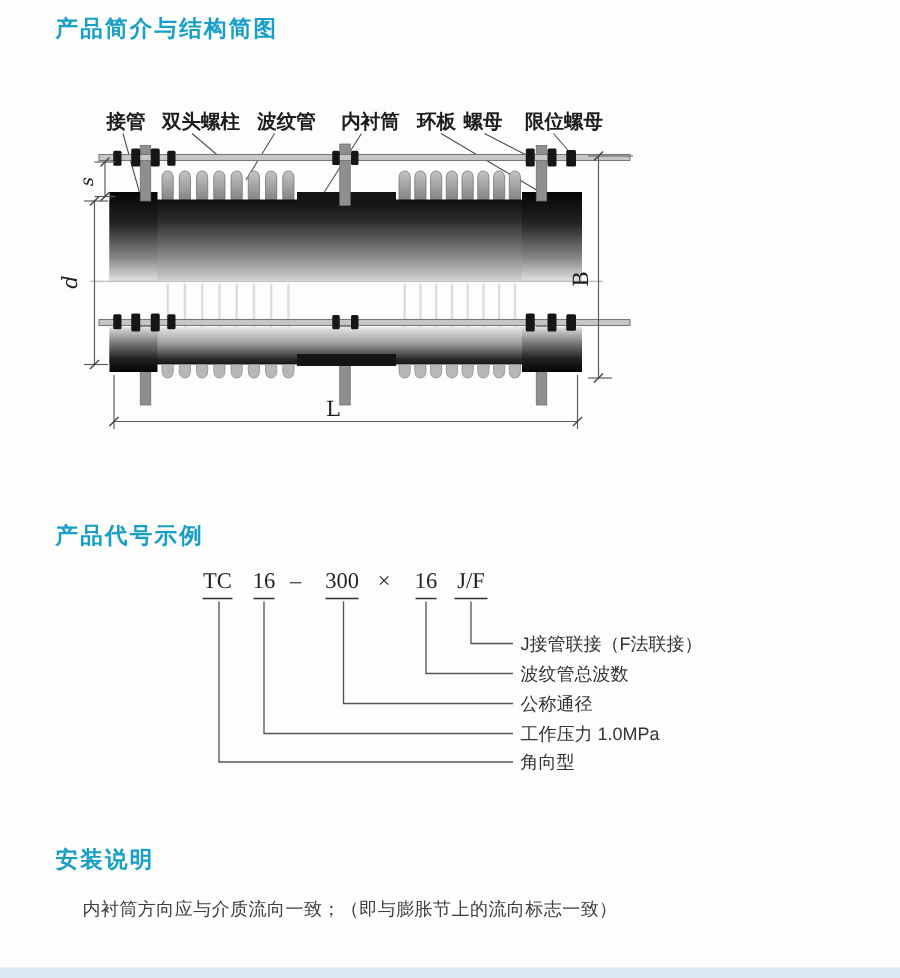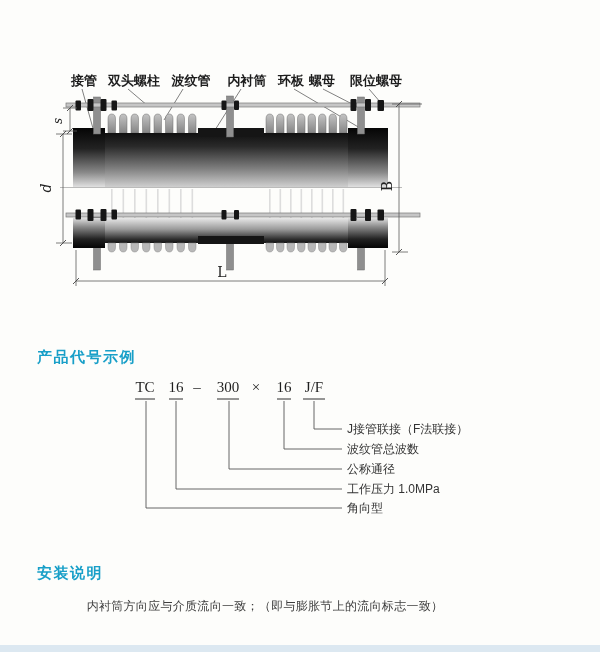--- a/index.html
+++ b/index.html
@@ -8,21 +8,21 @@
     background:#fdfdfb;
     font-family:"Liberation Sans",sans-serif;
   }
   .sec-title{
     position:absolute;left:37px;margin:0;
     font-size:15px;font-weight:bold;letter-spacing:1.5px;
     color:#189fc8;
   }
   .para{
     position:absolute;left:55px;width:420px;
-    font-size:12px;color:#3e3e3e;letter-spacing:0.3px;text-align:center;
+    font-size:12px;color:#3e3e3e;letter-spacing:0.3px;
   }
   .footer-strip{
     position:absolute;left:0;bottom:0;width:600px;height:7px;
     background:#dce8f1;
   }
   svg{position:absolute;left:0;}
   .plabel{font:bold 13px "Liberation Sans",sans-serif;fill:#1d1d1d;}
   .dimlabel{font:italic 12px "DejaVu Serif",serif;fill:#222;}
   .dimlabel-big{font:italic 14px "DejaVu Serif",serif;fill:#222;}
   .lel{font:14px "DejaVu Serif",serif;fill:#222;}
@@ -36,20 +36,21 @@
   .codeseg{font:15px "Liberation Serif",serif;fill:#1f1f1f;}
   .useg{stroke:#2e2e2e;stroke-width:1;}
   .conn{stroke:#555;stroke-width:0.9;fill:none;}
   .callout{font:12px "Liberation Sans",sans-serif;fill:#333;}
 </style>
 </head>
 <body>
 
 <div class="page">
 
+  <h1 class="sec-title" style="top:10px">产品简介与结构简图</h1>
 
   <svg style="top:0" width="600" height="300" viewBox="0 0 600 300">
     <defs>
       <linearGradient id="gBodyTop" x1="0" y1="0" x2="0" y2="1">
         <stop offset="0" stop-color="#101010"></stop>
           <stop offset="0.25" stop-color="#2a2a2a"></stop>
         <stop offset="0.65" stop-color="#7d7d7d"></stop>
           <stop offset="1" stop-color="#cfcfcf"></stop>
       </linearGradient>
       <linearGradient id="gBodyBottom" x1="0" y1="0" x2="0" y2="1">

